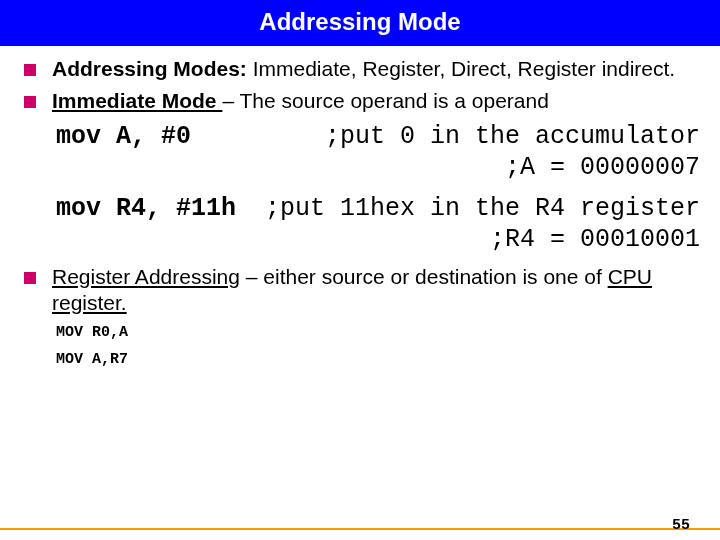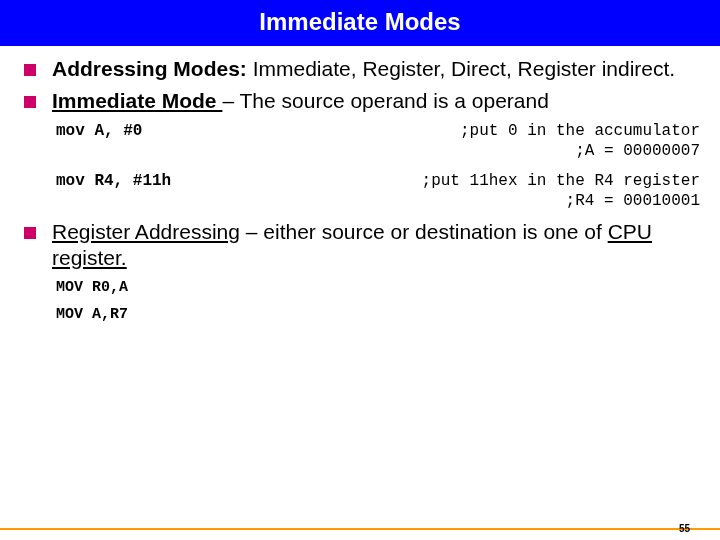--- a/index.html
+++ b/index.html
@@ -37,21 +37,21 @@
     background: #cc0066;
     flex: 0 0 12px;
     margin-top: 8px;
     margin-right: 16px;
   }
   .bullet-text { flex: 1; }
   .bold { font-weight: bold; }
   .uline { text-decoration: underline; }
   .codeblock {
     font-family: "Courier New", Courier, monospace;
-    font-size: 16px;
+    font-size: 25px;
     margin-left: 32px;
     margin-top: 4px;
     margin-bottom: 8px;
   }
   .codeblock .row {
     display: flex;
     white-space: pre;
   }
   .codeblock .c1 { width: 220px; font-weight: bold; }
   .codeblock .c2 { flex: 1; text-align: right; }
@@ -68,30 +68,30 @@
     bottom: 8px;
     left: 0;
     width: 100%;
     border-top: 2px solid #ff9900;
     padding-top: 2px;
   }
   .pagenum {
     position: absolute;
     right: 30px;
     bottom: -2px;
-    font-family: Liberation Sans, sans-serif;
-    font-size: 10px;
+    font-family: Liberation Mono, monospace;
+    font-size: 15px;
     font-weight: bold;
   }
 </style>
 </head>
 <body>
 
 <div class="header">
-  <span>Immediate Modes</span>
+  <span>Addressing Mode</span>
 </div>
 
 <div class="content">
 
   <div class="bullet-row">
     <div class="bullet"></div>
     <div class="bullet-text">
       <span class="bold">Addressing Modes:</span><span> Immediate, Register, Direct, Register indirect.</span>
     </div>
   </div>

